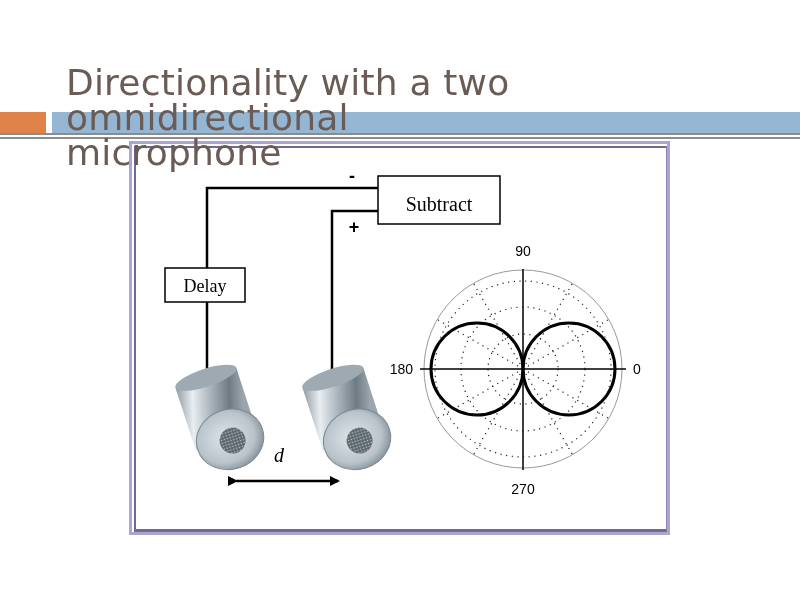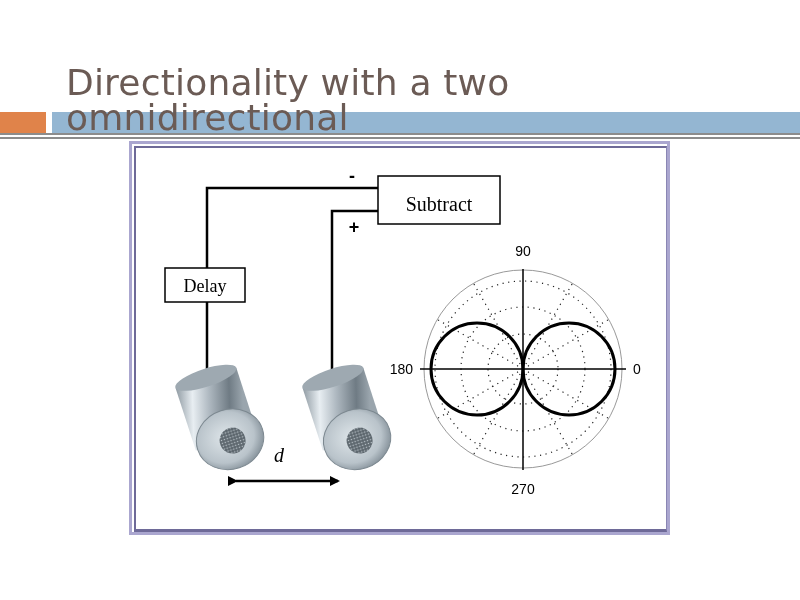--- a/index.html
+++ b/index.html
@@ -19,20 +19,21 @@
                   border-right:1px solid #8a86b4; border-bottom:3px solid #6e6a98; background:#fff; }
   svg.diagram { position:absolute; left:0; top:0; }
   .serif { font-family:"Liberation Serif", "DejaVu Serif", serif; }
   .sans  { font-family:"Liberation Sans", "DejaVu Sans", sans-serif; }
 </style>
 </head>
 <body>
 
 <h1 class="title">
   <span>Directionality with a two omnidirectional</span><br>
+  <span>microphone</span>
 </h1>
 
 <div class="accent-orange"></div>
 <div class="accent-blue"></div>
 <div class="rule1"></div>
 <div class="rule2"></div>
 
 <div class="figure-frame">
   <div class="figure-inner"></div>
 </div>

